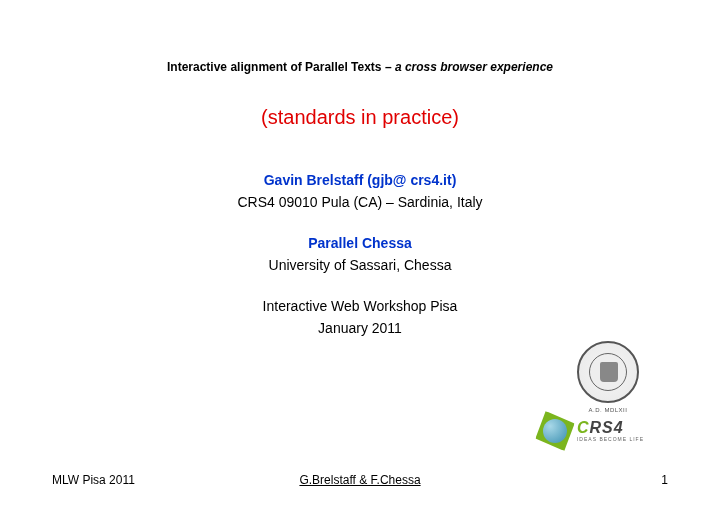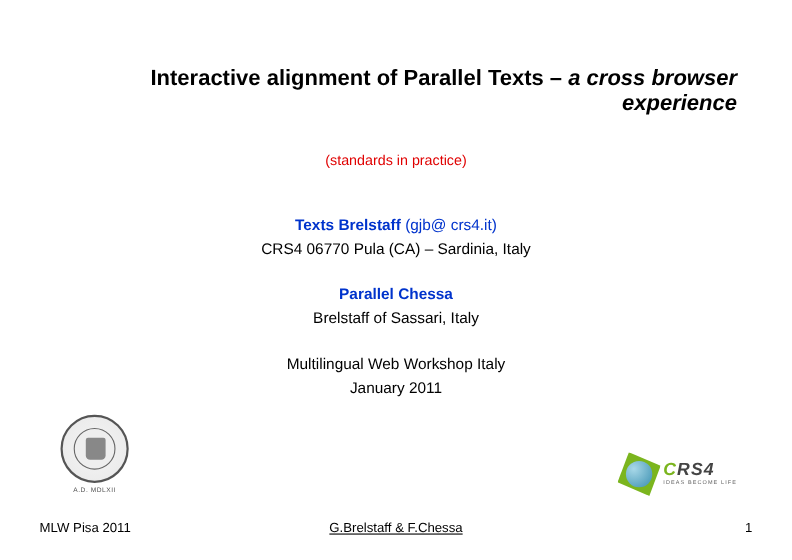--- a/index.html
+++ b/index.html
@@ -16,68 +16,69 @@
       overflow: hidden;
     }
     .slide {
       width: 100%;
       height: 100%;
       padding: 60px 50px 40px 50px;
       display: flex;
       flex-direction: column;
     }
     .title-line {
-      text-align: right;
-      font-size: 20px;
+      text-align: center;
+      font-size: 12px;
       color: #000;
       margin-bottom: 32px;
     }
     .title-bold {
       font-weight: bold;
     }
     .title-italic {
       font-style: italic;
       font-weight: bold;
     }
     .subtitle {
       text-align: center;
       color: #e00000;
-      font-size: 13px;
+      font-size: 20px;
       margin-bottom: 40px;
     }
     .authors {
       text-align: center;
       font-size: 14px;
       line-height: 1.6;
     }
     .author-name {
       color: #0033cc;
       font-weight: bold;
     }
     .author-email {
       color: #0033cc;
-      font-weight: normal;
+      font-weight: bold;
     }
     .author-affil {
       color: #000;
       margin-bottom: 18px;
     }
     .workshop {
       color: #000;
       margin-top: 0;
     }
     .logos-row {
       position: absolute;
       bottom: 60px;
       left: 0;
       width: 100%;
       display: flex;
       justify-content: space-between;
       align-items: flex-end;
-      padding: 0 50px;
+      padding: 0 76px;
+      flex-direction: column;
     }
     .uni-seal {
       width: 72px;
       display: flex;
       flex-direction: column;
       align-items: center;
     }
     .seal-ring {
       width: 62px;
       height: 62px;
@@ -164,21 +165,21 @@
       letter-spacing: 1px;
       margin-top: 1px;
     }
     .footer {
       position: absolute;
       bottom: 22px;
       left: 0;
       width: 100%;
       display: flex;
       justify-content: space-between;
-      padding: 0 36px;
+      padding: 0 52px;
       font-size: 12px;
       color: #000;
     }
     .footer-center {
       position: absolute;
       left: 50%;
       transform: translateX(-50%);
       text-decoration: underline;
     }
   </style>
@@ -188,31 +189,31 @@
 <div class="slide">
 
   <div class="title-line">
     <span class="title-bold">Interactive alignment of Parallel Texts</span><span class="title-bold"> – </span><span class="title-italic">a cross browser experience</span>
   </div>
 
   <div class="subtitle">(standards in practice)</div>
 
   <div class="authors">
     <div>
-      <span class="author-name">Texts Brelstaff</span>
+      <span class="author-name">Gavin Brelstaff</span>
       <span class="author-email">(gjb@ crs4.it)</span>
     </div>
-    <div class="author-affil">CRS4 06770 Pula (CA) – Sardinia, Italy</div>
+    <div class="author-affil">CRS4 09010 Pula (CA) – Sardinia, Italy</div>
 
     <div>
       <span class="author-name">Parallel Chessa</span>
     </div>
-    <div class="author-affil">Brelstaff of Sassari, Italy</div>
-
-    <div class="workshop">Multilingual Web Workshop Italy</div>
+    <div class="author-affil">University of Sassari, Chessa</div>
+
+    <div class="workshop">Interactive Web Workshop Pisa</div>
     <div class="workshop">January 2011</div>
   </div>
 
   <div class="logos-row">
     <div class="uni-seal">
       <div class="seal-ring">
         <div class="seal-inner"></div>
       </div>
       <div class="seal-text">A.D. MDLXII</div>
     </div>

